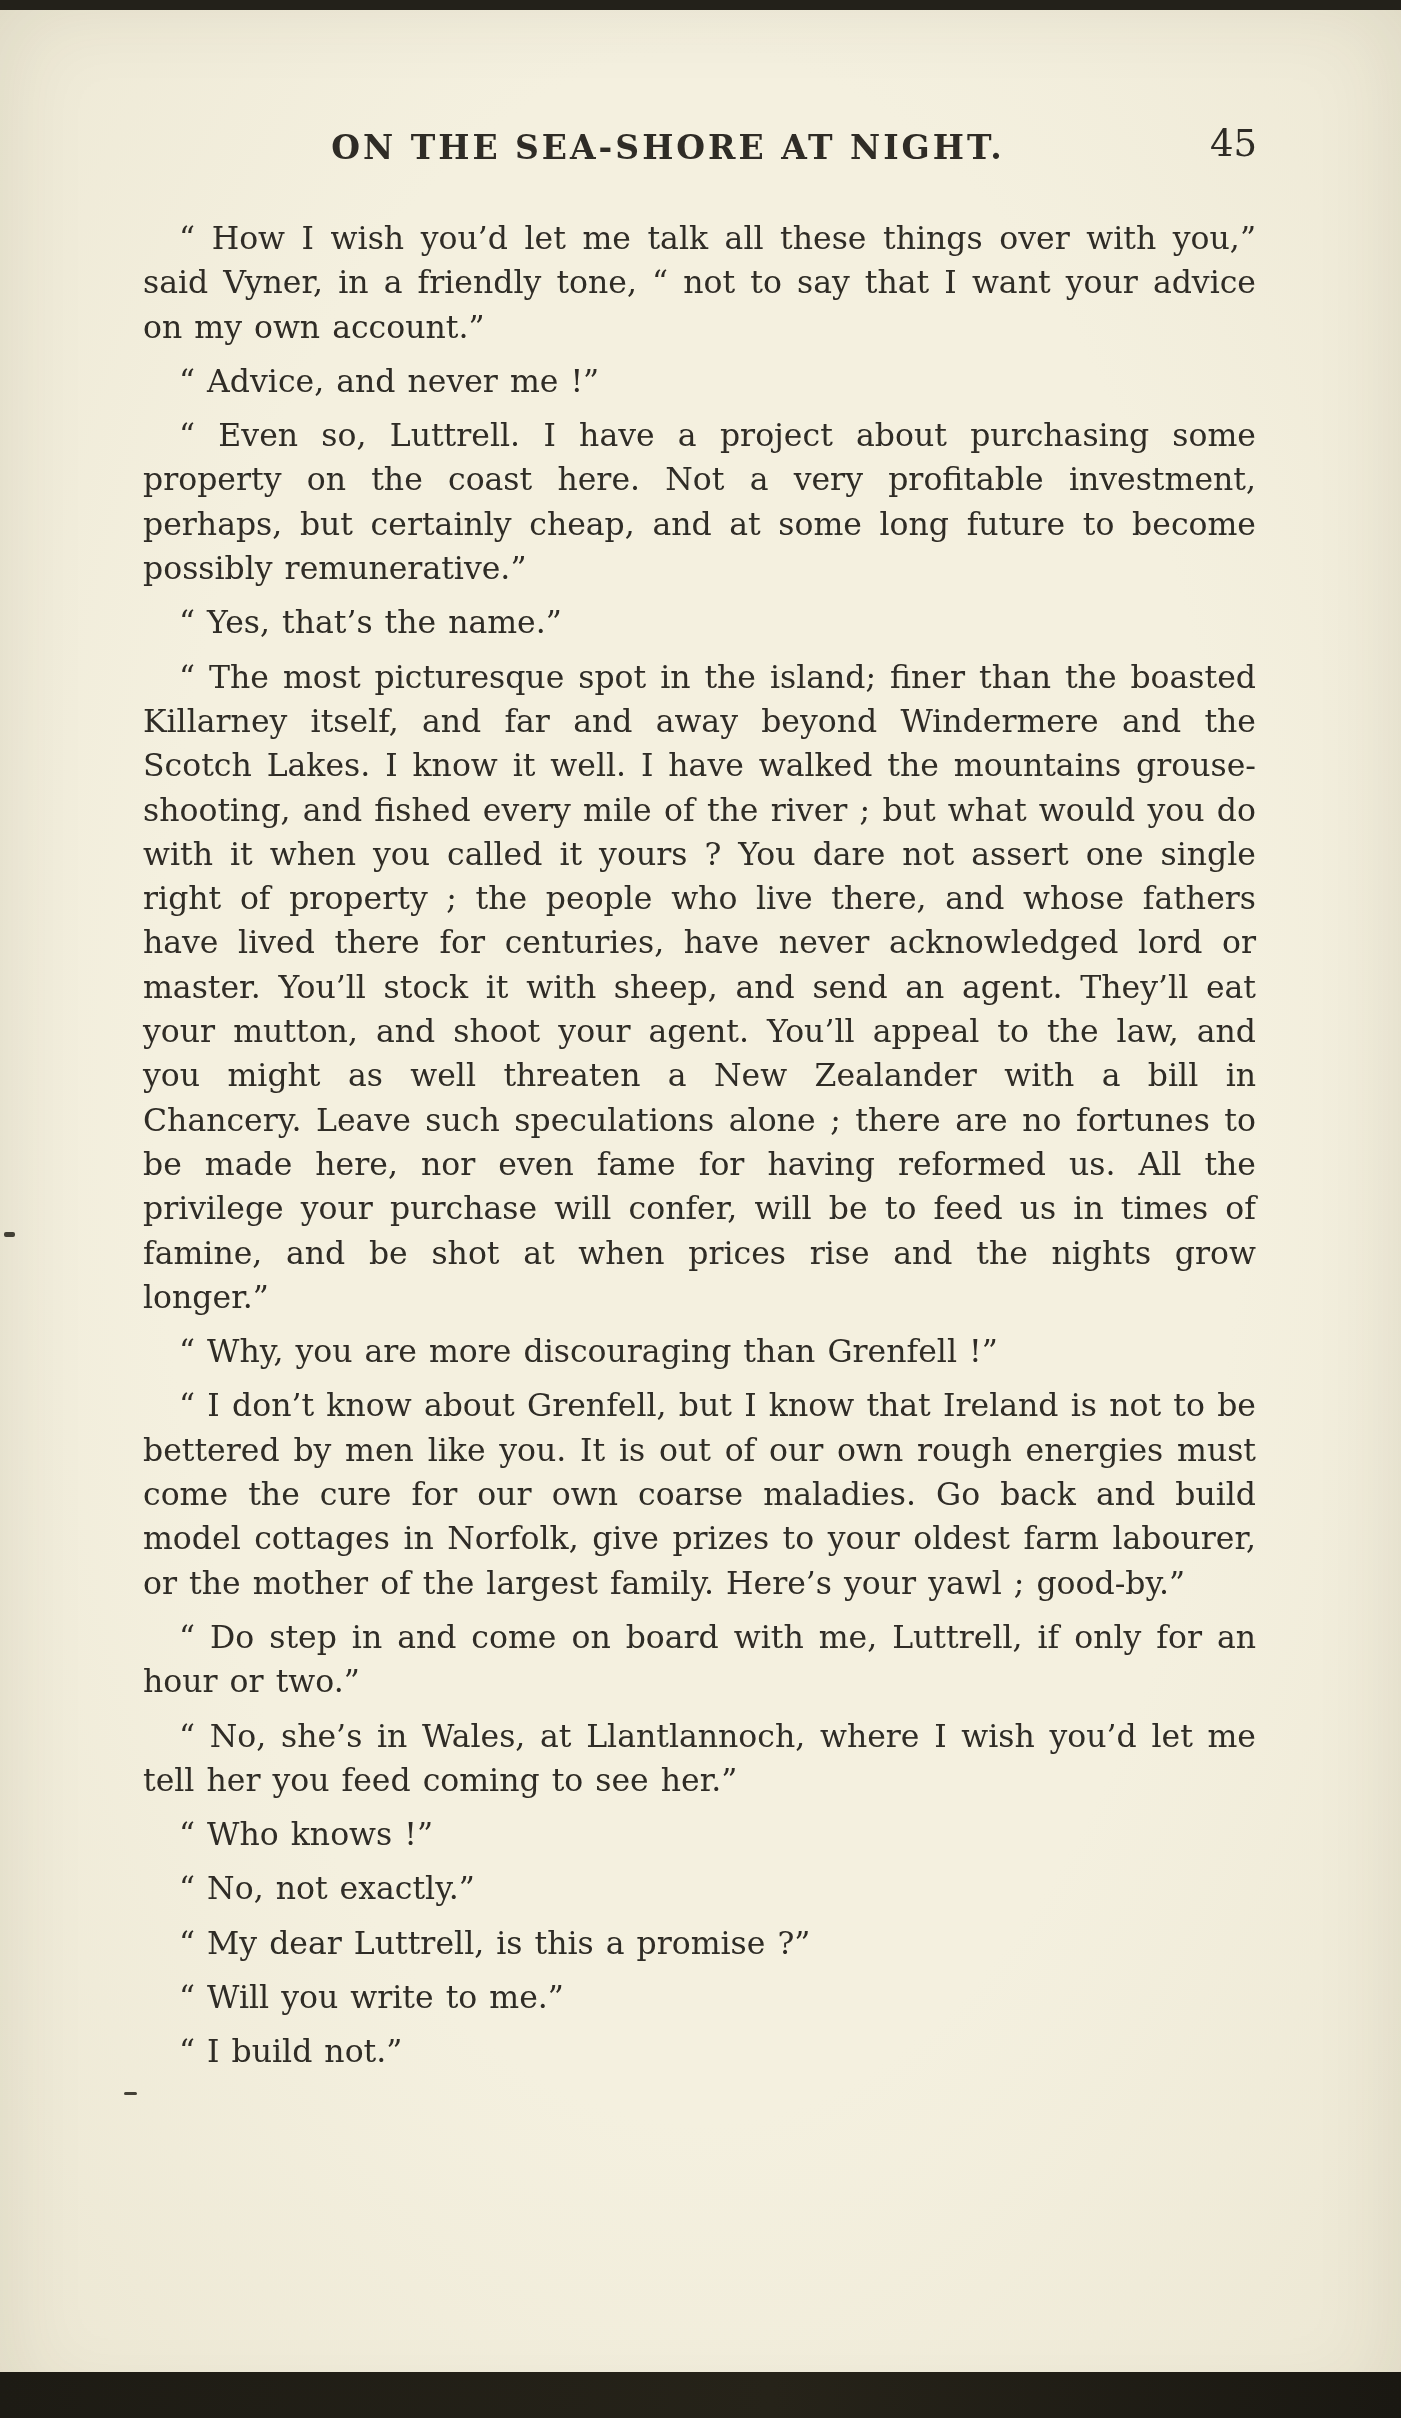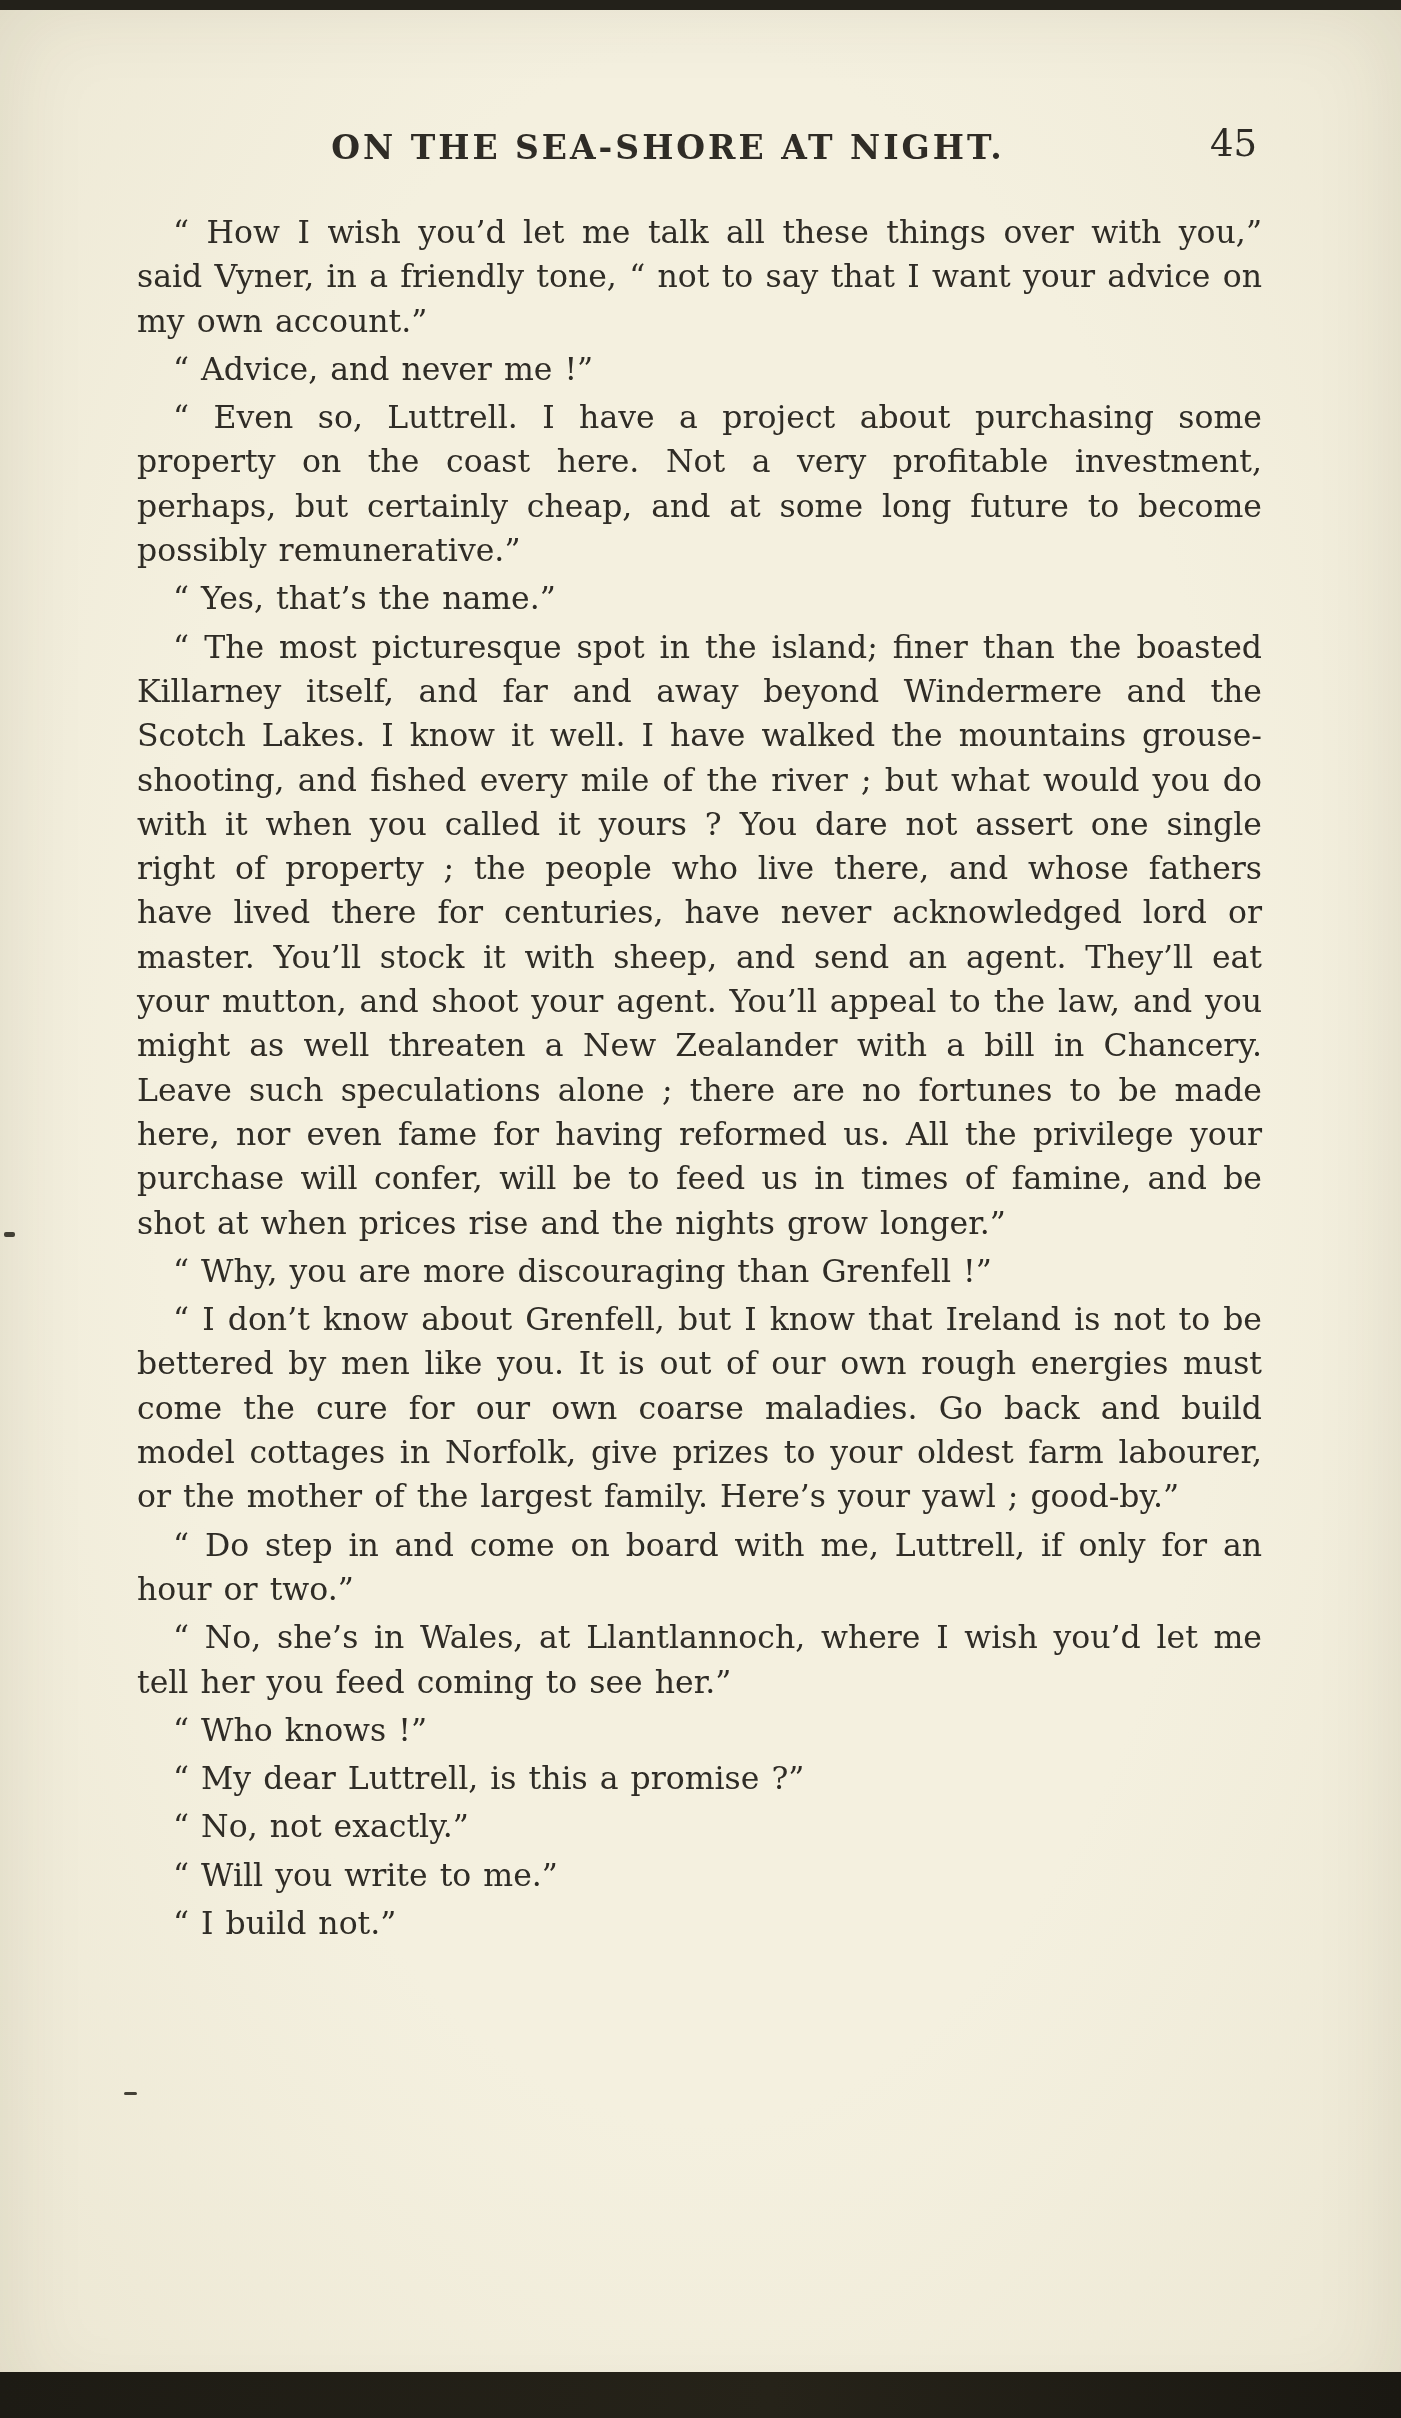--- a/index.html
+++ b/index.html
@@ -60,21 +60,21 @@
     position: absolute;
     left: 133px;
     width: 1133px;
     top: 206px;
     font-size: 31.5px;
     line-height: 44.3px;
     text-align: justify;
     color: var(--ink, #2f2c26);
   }
   .text-block p.para {
-    margin: 4px;
+    margin: 10px;
     text-indent: 36px;
     word-spacing: 2px;
   }
   .scan-artifact {
     position: absolute;
     background: #434036;
     border-radius: 2px;
   }
   .artifact-left-edge {
     left: 4px;
@@ -105,22 +105,22 @@
       <p class="para">“ How I wish you’d let me talk all these things over with you,” said Vyner, in a friendly tone, “ not to say that I want your advice on my own account.”</p>
       <p class="para">“ Advice, and never me !”</p>
       <p class="para">“ Even so, Luttrell. I have a project about purchasing some property on the coast here. Not a very profitable investment, perhaps, but certainly cheap, and at some long future to become possibly remunerative.”</p>
       <p class="para">“ Yes, that’s the name.”</p>
       <p class="para">“ The most picturesque spot in the island; finer than the boasted Killarney itself, and far and away beyond Windermere and the Scotch Lakes. I know it well. I have walked the mountains grouse-shooting, and fished every mile of the river ; but what would you do with it when you called it yours ? You dare not assert one single right of property ; the people who live there, and whose fathers have lived there for centuries, have never acknowledged lord or master. You’ll stock it with sheep, and send an agent. They’ll eat your mutton, and shoot your agent. You’ll appeal to the law, and you might as well threaten a New Zealander with a bill in Chancery. Leave such speculations alone ; there are no fortunes to be made here, nor even fame for having reformed us. All the privilege your purchase will confer, will be to feed us in times of famine, and be shot at when prices rise and the nights grow longer.”</p>
       <p class="para">“ Why, you are more discouraging than Grenfell !”</p>
       <p class="para">“ I don’t know about Grenfell, but I know that Ireland is not to be bettered by men like you. It is out of our own rough energies must come the cure for our own coarse maladies. Go back and build model cottages in Norfolk, give prizes to your oldest farm labourer, or the mother of the largest family. Here’s your yawl ; good-by.”</p>
       <p class="para">“ Do step in and come on board with me, Luttrell, if only for an hour or two.”</p>
       <p class="para">“ No, she’s in Wales, at Llantlannoch, where I wish you’d let me tell her you feed coming to see her.”</p>
       <p class="para">“ Who knows !”</p>
+      <p class="para">“ No, not exactly.”</p>
       <p class="para">“ My dear Luttrell, is this a promise ?”</p>
-      <p class="para">“ No, not exactly.”</p>
       <p class="para">“ Will you write to me.”</p>
       <p class="para">“ I build not.”</p>
     </div>
 
   <div class="scan-artifact artifact-left-edge"></div>
   <div class="scan-artifact artifact-dash"></div>
 
   <div class="edge-strip-bottom"></div>
 
 </div>

